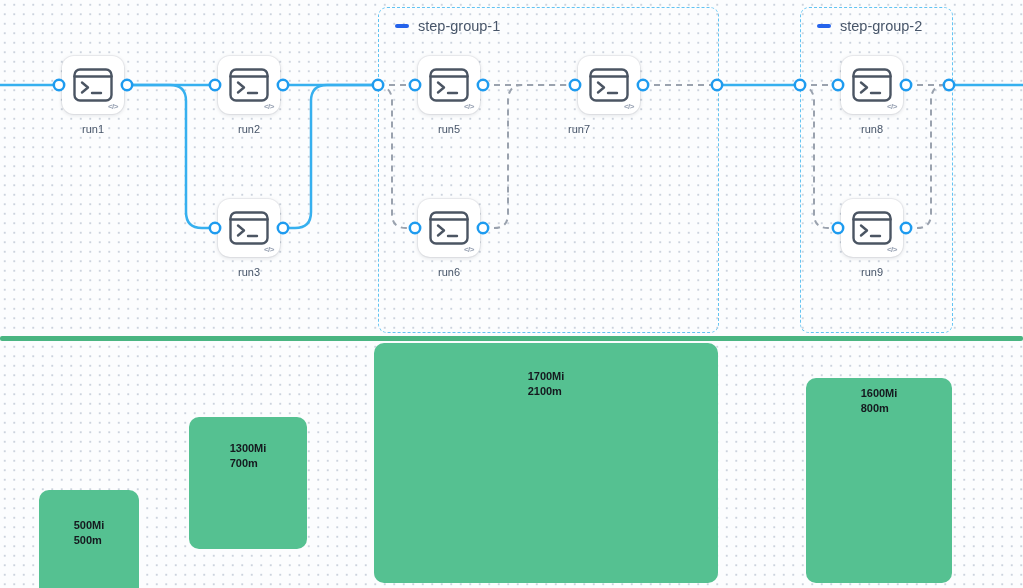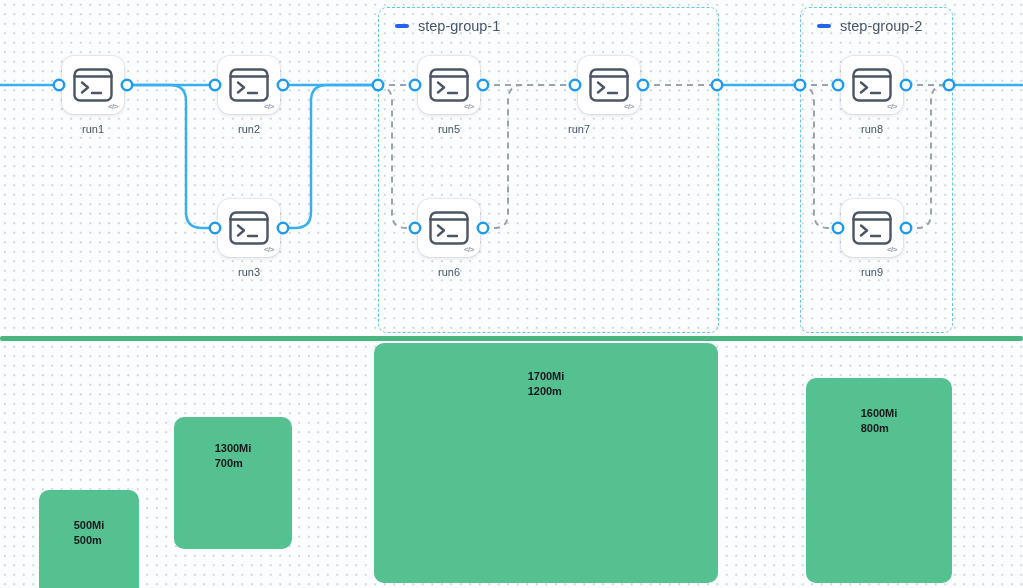--- a/index.html
+++ b/index.html
@@ -224,32 +224,32 @@
   <div class="node-label" style="left:821px;top:266px">run9</div>
 
   <div class="divider"></div>
 
   <div class="bar" style="left:39px;top:490px;width:100px;height:109px">
     <div class="bar-text" style="margin-top:28px">
       <div>500Mi</div>
       <div>500m</div>
     </div>
   </div>
-  <div class="bar" style="left:174px;top:417px;width:118px;height:132px">
+  <div class="bar" style="left:189px;top:417px;width:118px;height:132px">
     <div class="bar-text" style="margin-top:24px">
       <div>1300Mi</div>
       <div>700m</div>
     </div>
   </div>
   <div class="bar" style="left:374px;top:343px;width:344px;height:240px">
     <div class="bar-text" style="margin-top:26px">
       <div>1700Mi</div>
-      <div>1200m</div>
+      <div>2100m</div>
     </div>
   </div>
   <div class="bar" style="left:806px;top:378px;width:146px;height:205px">
-    <div class="bar-text" style="margin-top:28px">
+    <div class="bar-text" style="margin-top:8px">
       <div>1600Mi</div>
       <div>800m</div>
     </div>
   </div>
 
 </div>
 
 </body></html>

